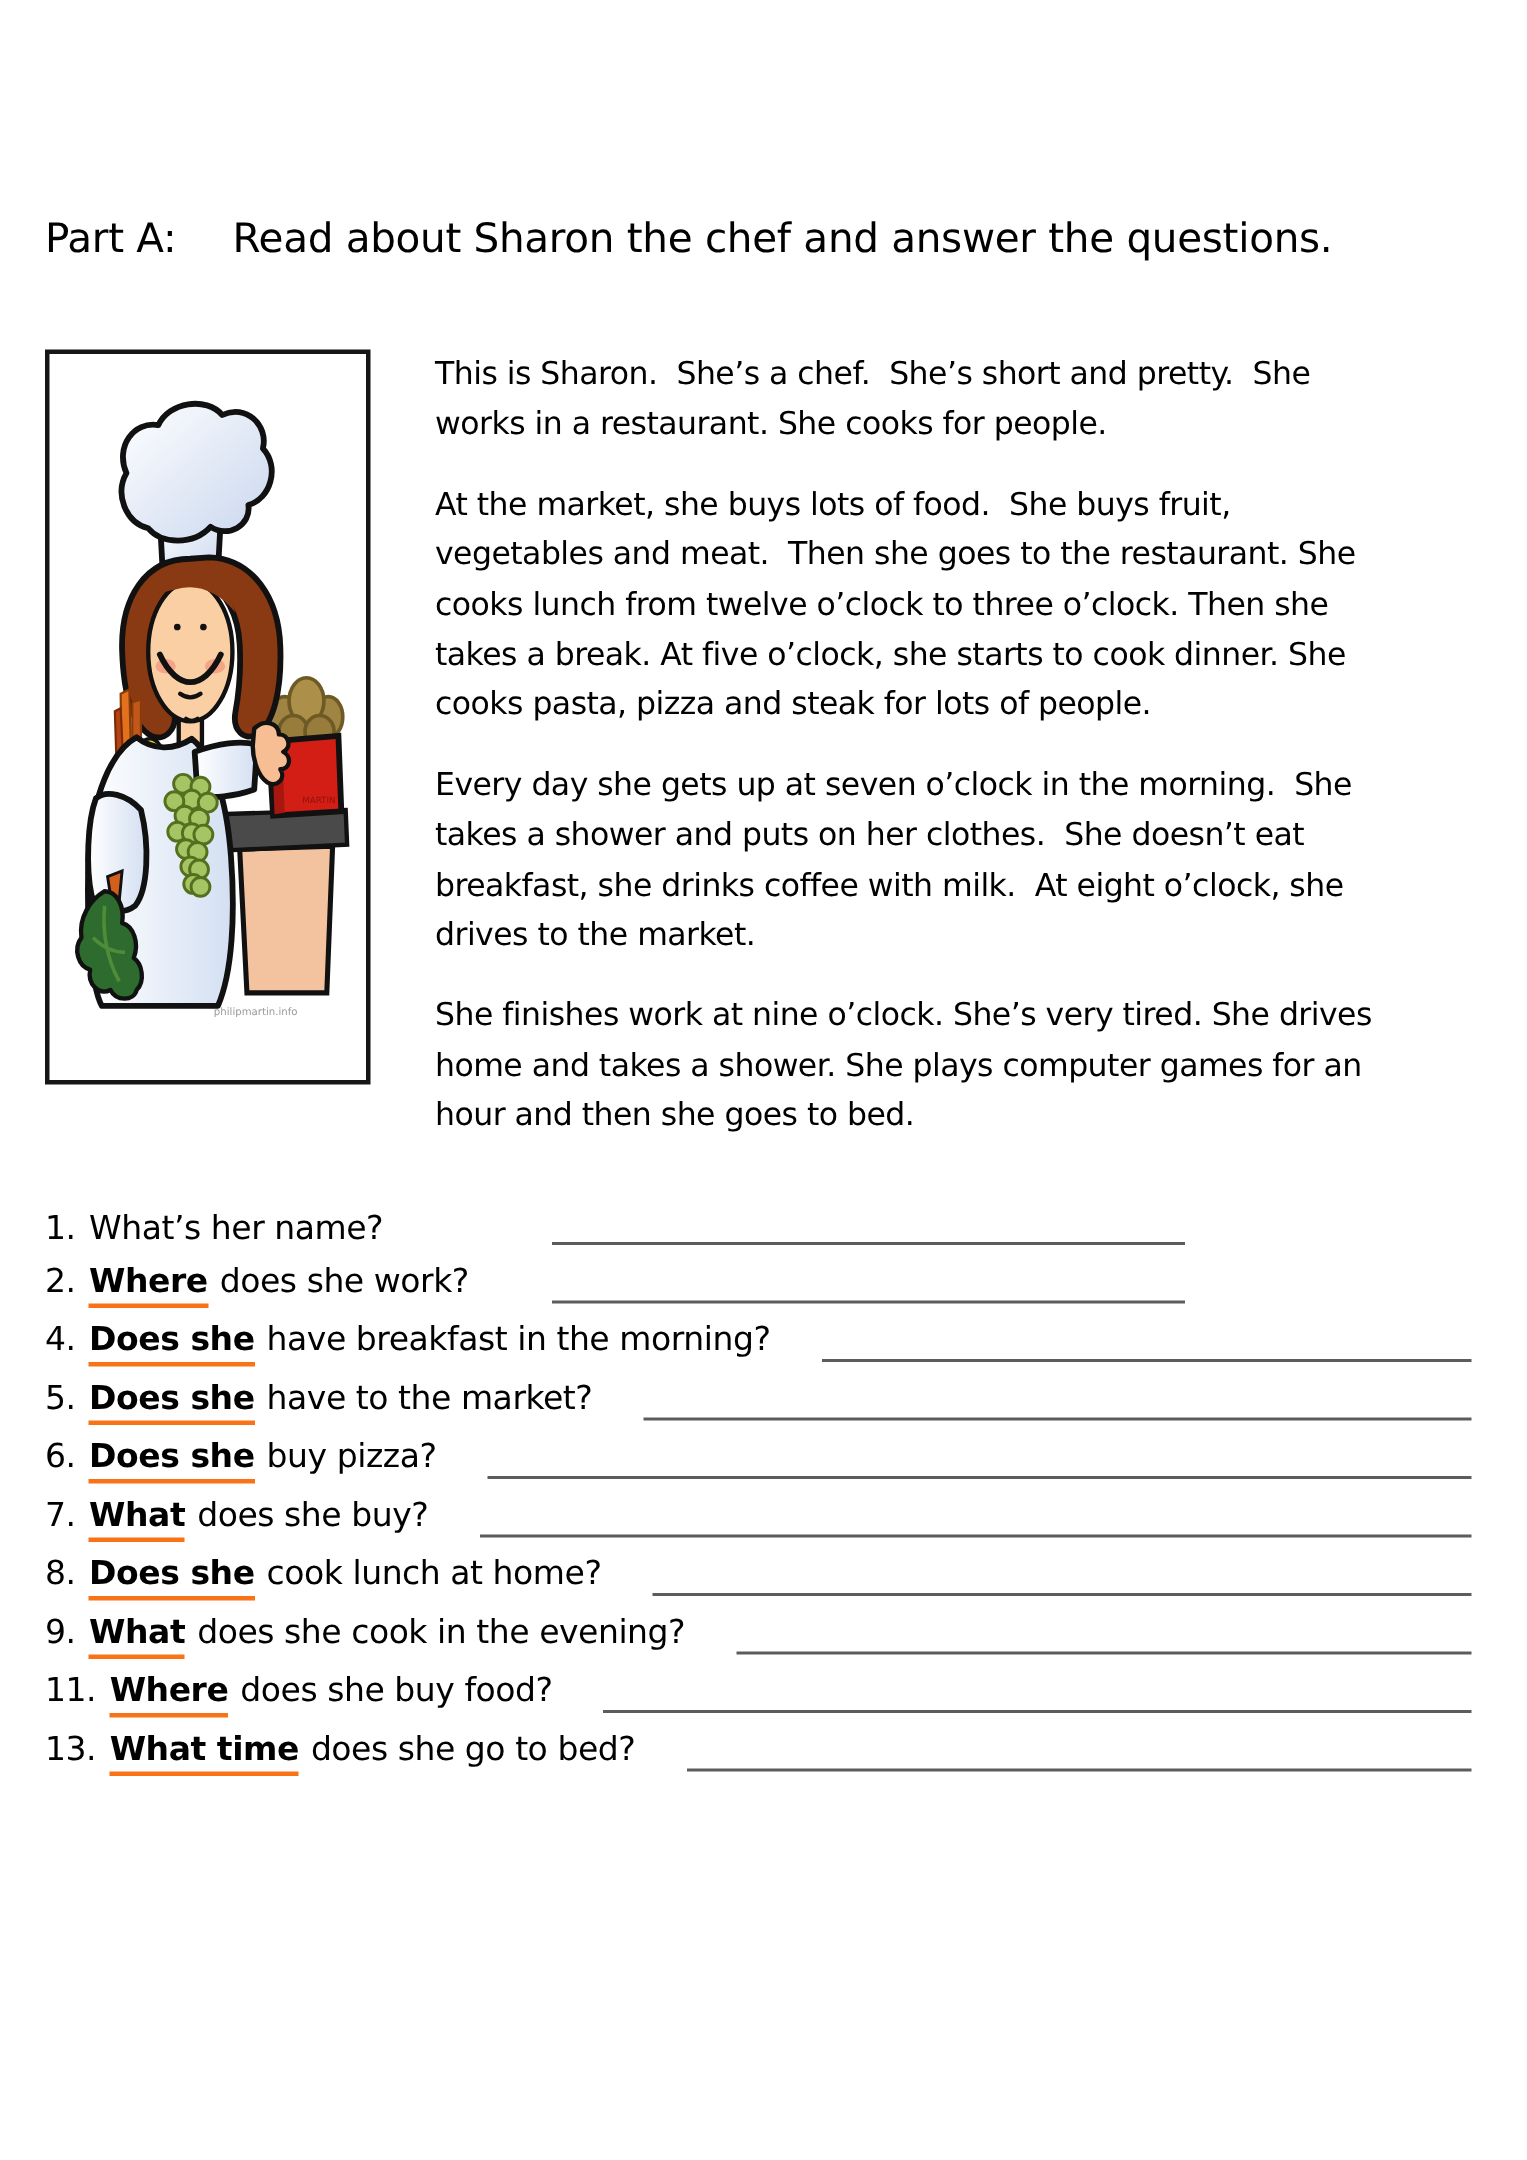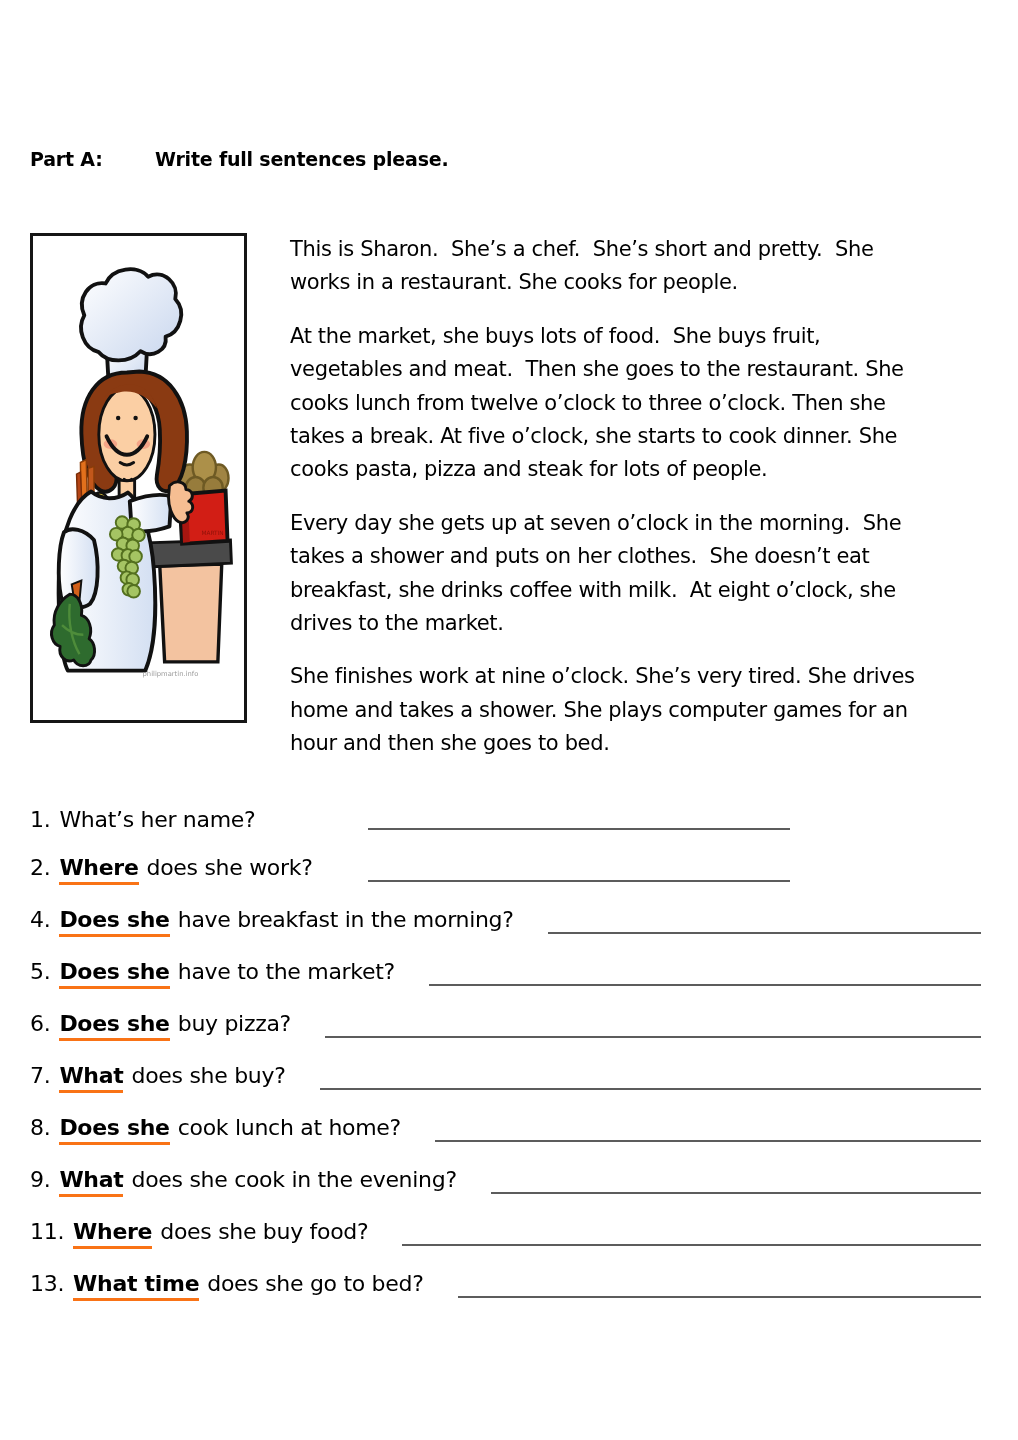--- a/index.html
+++ b/index.html
@@ -4,21 +4,21 @@
 <style>
   html,body { margin:0; padding:0; background:#ffffff; }
   .page {
     position:relative; width:1018px; height:1440px; margin:0 auto;
     background:#ffffff; color:#000;
     font-family:"DejaVu Sans", sans-serif; overflow:hidden;
   }
 
   
   .header { position:absolute; left:30px; top:142px; display:flex;
-            font-weight:bold; font-size:19px; line-height:35px; letter-spacing:-0.2px; }
+            font-weight:normal; font-size:27px; line-height:35px; letter-spacing:-0.2px; }
   .part-label { width:125px; flex:0 0 125px; }
 
   
   .illustration {
     position:absolute; left:30px; top:233px; width:217px; height:490px;
     margin:0; box-sizing:border-box; border:3px solid #161616; background:#fff;
   }
   .illustration svg { width:100%; height:100%; display:block; }
 
   
@@ -26,21 +26,21 @@
     position:absolute; left:278px; top:233px; width:710px;
     font-size:21px; line-height:33.4px; letter-spacing:-0.35px;
     white-space:pre;
     margin-left:12px;
   }
   .paragraph { margin:0 0 20px 0; }
 
   
   .questions {
     position:absolute; left:30px; top:806px; width:965px;
-    display:flex; flex-direction:column; gap:25px;
+    display:flex; flex-direction:column; gap:12px;
     font-size:22px;
   }
   .q-row { display:flex; align-items:flex-end; height:27px; }
   .q-text { white-space:nowrap; line-height:27px; letter-spacing:-0.3px; }
   .q-num  { display:inline-block; margin-right:9px; }
   .q-bold { display:inline-block; font-weight:bold; border-bottom:3px solid #f97316;
             padding-bottom:1px; margin-right:8px; }
   .q-rest { display:inline-block; }
   .q-line { border-bottom:2px solid #5c5c5c; height:2px; flex:1 1 auto;
             margin-left:34px; margin-right:14px; margin-bottom:3px; }
@@ -48,21 +48,21 @@
   .q-short .q-line { flex:0 0 422px; margin-left:0; margin-right:auto; }
 </style>
 </head>
 <body>
 
 <div class="page">
 
   <div class="header">
     <div class="part-label">Part A:</div>
     <div class="instructions">
-      <div>Write full sentences please.</div>
+      <div>Read about Sharon the chef and answer the questions.</div>
     </div>
   </div>
 
   <figure class="illustration">
     <svg viewBox="0 0 218 484" xmlns="http://www.w3.org/2000/svg">
       <defs>
         <linearGradient id="hatG" x1="0" y1="0" x2="1" y2="1">
           <stop offset="0" stop-color="#ffffff"></stop>
             <stop offset="1" stop-color="#c8d6ee"></stop>
         </linearGradient>

